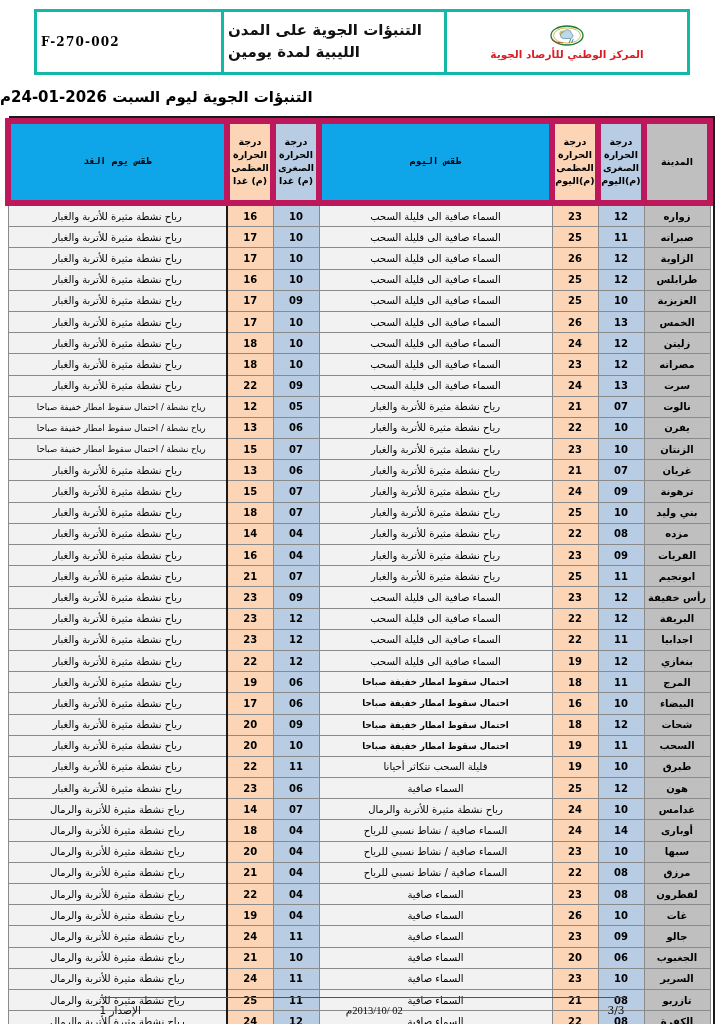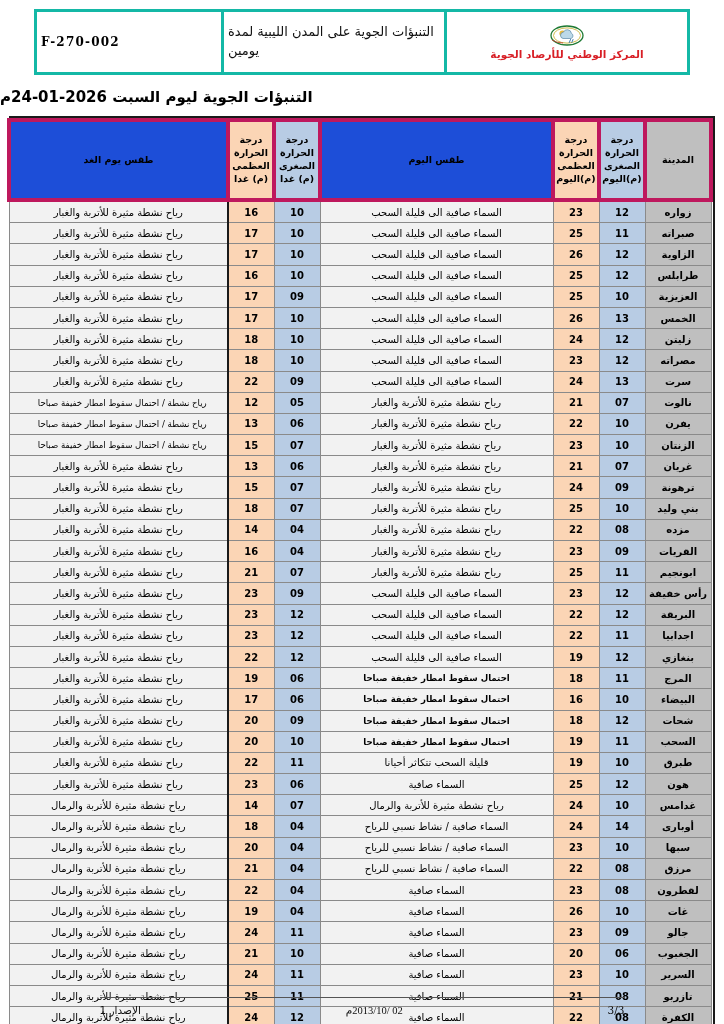--- a/index.html
+++ b/index.html
@@ -55,22 +55,22 @@
   }
   .logo-name {
     font-family: "DejaVu Sans", "Liberation Sans", sans-serif;
     font-size: 10.5px;
     font-weight: bold;
     color: #d81f26;
     letter-spacing: 0.4px;
     white-space: nowrap;
   }
   .hdr-title-text {
-    font-size: 13px;
-    font-weight: normal;
+    font-size: 15px;
+    font-weight: bold;
     line-height: 1.45;
     color: #111;
   }
   .hdr-code-text {
     font-family: "DejaVu Serif", "Liberation Serif", serif;
     font-size: 12px;
     font-weight: bold;
     letter-spacing: 1.2px;
     direction: ltr;
   }
@@ -116,26 +116,26 @@
   col.c-min2  { width: 46px; }
   col.c-max2  { width: 46px; }
   col.c-wx2   { width: 219px; }
 
   
   tr.head-row td {
     height: 76px;
     font-size: 9.5px;
     font-weight: bold;
     line-height: 1.35;
-    border: 4px solid #be185d;
+    border: 6px solid #be185d;
   }
   td.h-city { background: #bfbfbf; }
   td.h-min  { background: #b8cce4; }
   td.h-max  { background: #fbd5b5; }
-  td.h-wx   { background: #1d4ed8; }
+  td.h-wx   { background: #0ea5e9; font-family: Liberation Mono, monospace; }
 
   
   tr.data-row td { height: 20.2px; }
   td.v-city {
     background: #bfbfbf;
     font-weight: bold;
     font-size: 11px;
     border-right: 2px solid #1a1a1a;
     border-left: 2px solid #1a1a1a;
   }

